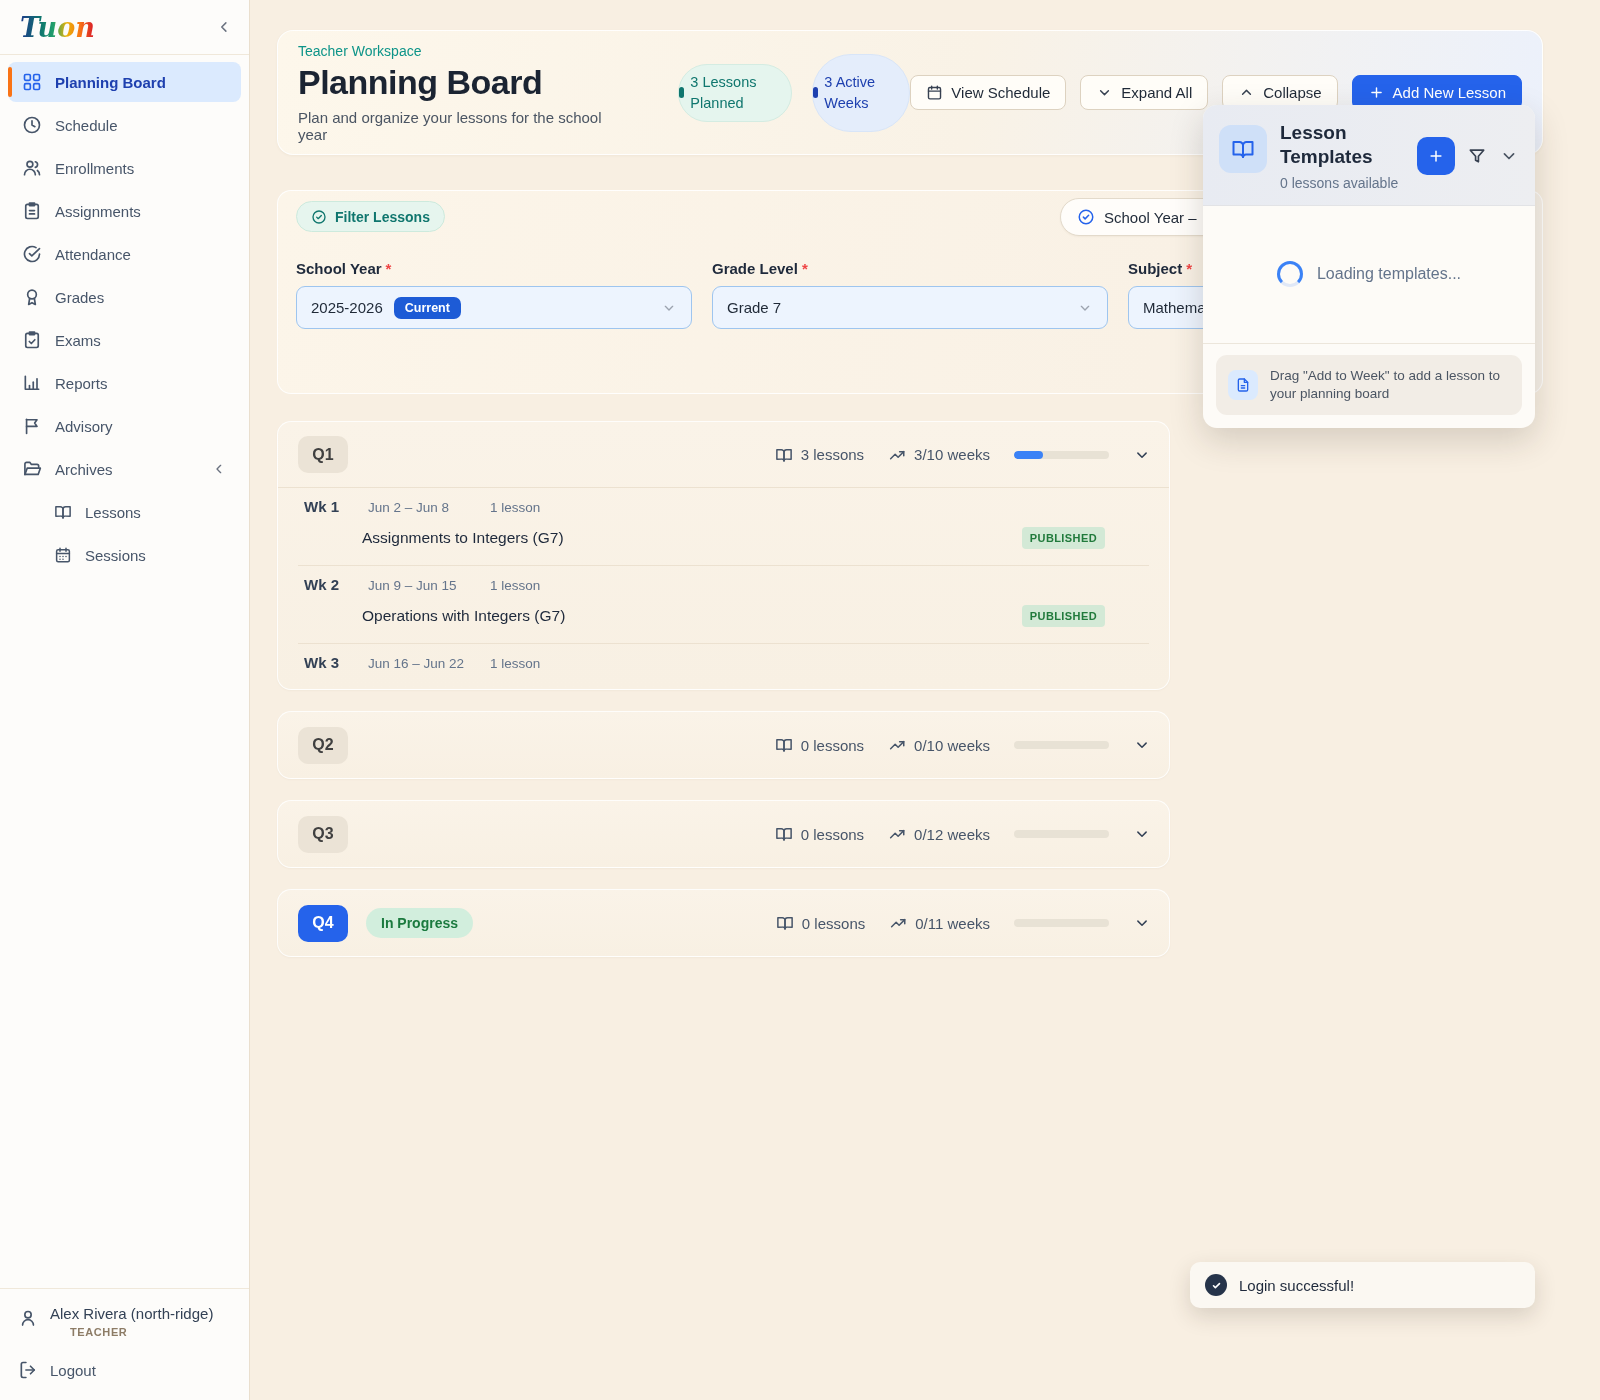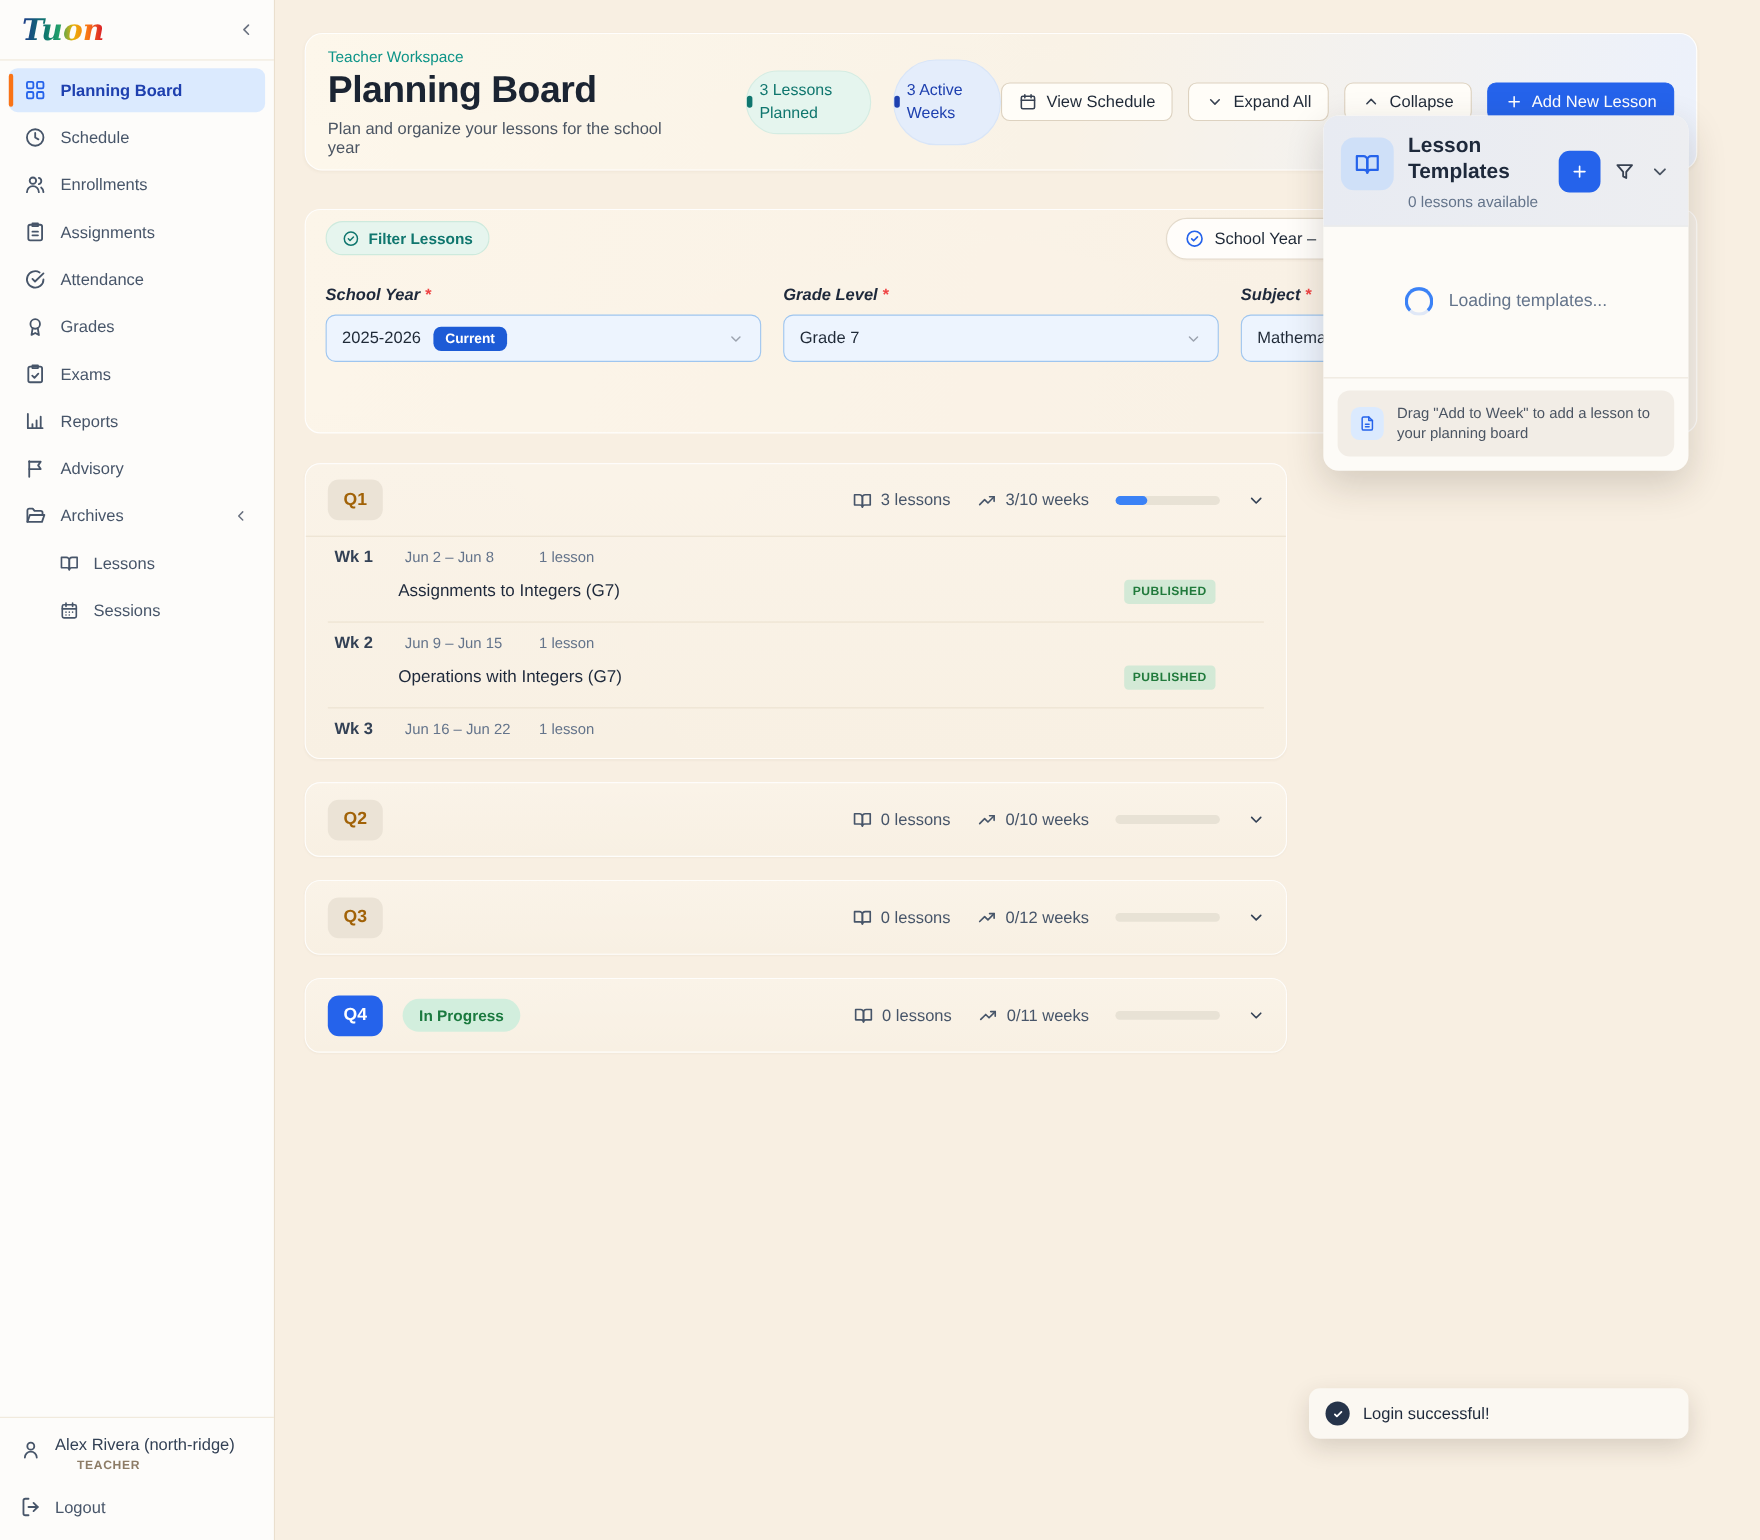--- a/index.html
+++ b/index.html
@@ -65,32 +65,32 @@
     padding:10px 18px 18px; margin-bottom:27px; }
   .filter-pill { display:inline-flex; align-items:center; gap:8px; height:31px; padding:0 14px; border-radius:17px;
     background:#e6f5ee; border:1px solid #cdeadd; color:#0f766e; font-weight:bold; font-size:14px; }
   .filter-pill svg { width:16px; height:16px; }
   .scope-chip { position:absolute; left:782px; top:7px; width:170px; height:38px; border-radius:20px;
     background:#fffdfa; border:1px solid #e3dacb; box-shadow:0 1px 2px rgba(90,70,40,0.05);
     display:flex; align-items:center; gap:9px; padding:0 16px; font-size:15px; color:#1f2937; overflow:hidden; white-space:nowrap; cursor:pointer; }
   .scope-chip svg { width:18px; height:18px; color:#2563eb; flex:none; }
   .filter-fields { display:flex; gap:20px; margin-top:28px; }
   .field { width:396px; }
-  .field-label { font-size:15px; font-weight:bold; color:#1e293b;font-style:italic; }
+  .field-label { font-size:15px; font-weight:bold; color:#1e293b; }
   .req { color:#ef4444; margin-left:4px; }
   .select { margin-top:9px; height:43px; border-radius:9px; background:#edf4fe; border:1px solid #9ec5ef;
     display:flex; align-items:center; padding:0 14px; font-size:15px; color:#1f2937; cursor:pointer; }
   .select .chev { margin-left:auto; width:16px; height:16px; color:#9ca3af; }
   .cur-badge { background:#1d5bd6; color:#fff; font-size:12.5px; font-weight:bold; border-radius:7px; padding:4px 11px; margin-left:11px; }
 
   
   .q-card { width:893px; border-radius:14px; background:linear-gradient(180deg,#faf3e8,#f8f0e3);
     border:1px solid rgba(255,255,255,0.85); box-shadow:0 1px 2px rgba(90,70,40,0.04); margin-bottom:21px; }
   .q-head { display:flex; align-items:center; height:66px; padding:0 18px 0 20px; cursor:pointer; }
-  .q-badge { min-width:50px; height:37px; padding:0 10px; border-radius:10px; background:#ebe3d6; color:#a16207;
+  .q-badge { min-width:50px; height:37px; padding:0 10px; border-radius:10px; background:#ebe3d6; color:#404040;
     display:flex; align-items:center; justify-content:center; font-weight:bold; font-size:16px; }
   .q-badge.blue { background:#2563eb; color:#fff; }
   .q-status { margin-left:18px; background:#d2eedd; color:#1b7a3f; font-weight:bold; font-size:14px; border-radius:16px; padding:7px 15px; }
   .q-stats { margin-left:auto; display:flex; align-items:center; gap:24px; color:#475569; font-size:15px; }
   .q-stat { display:flex; align-items:center; gap:8px; }
   .q-stat svg { width:18px; height:18px; }
   .ptrack { width:95px; height:8px; border-radius:4px; background:#e8e2d5; overflow:hidden; }
   .pfill { height:100%; border-radius:4px; background:#3b82f6; }
   .q-chev { width:18px; height:18px; color:#334155; }
   .q-head.open { border-bottom:1px solid #ece1d0; }

